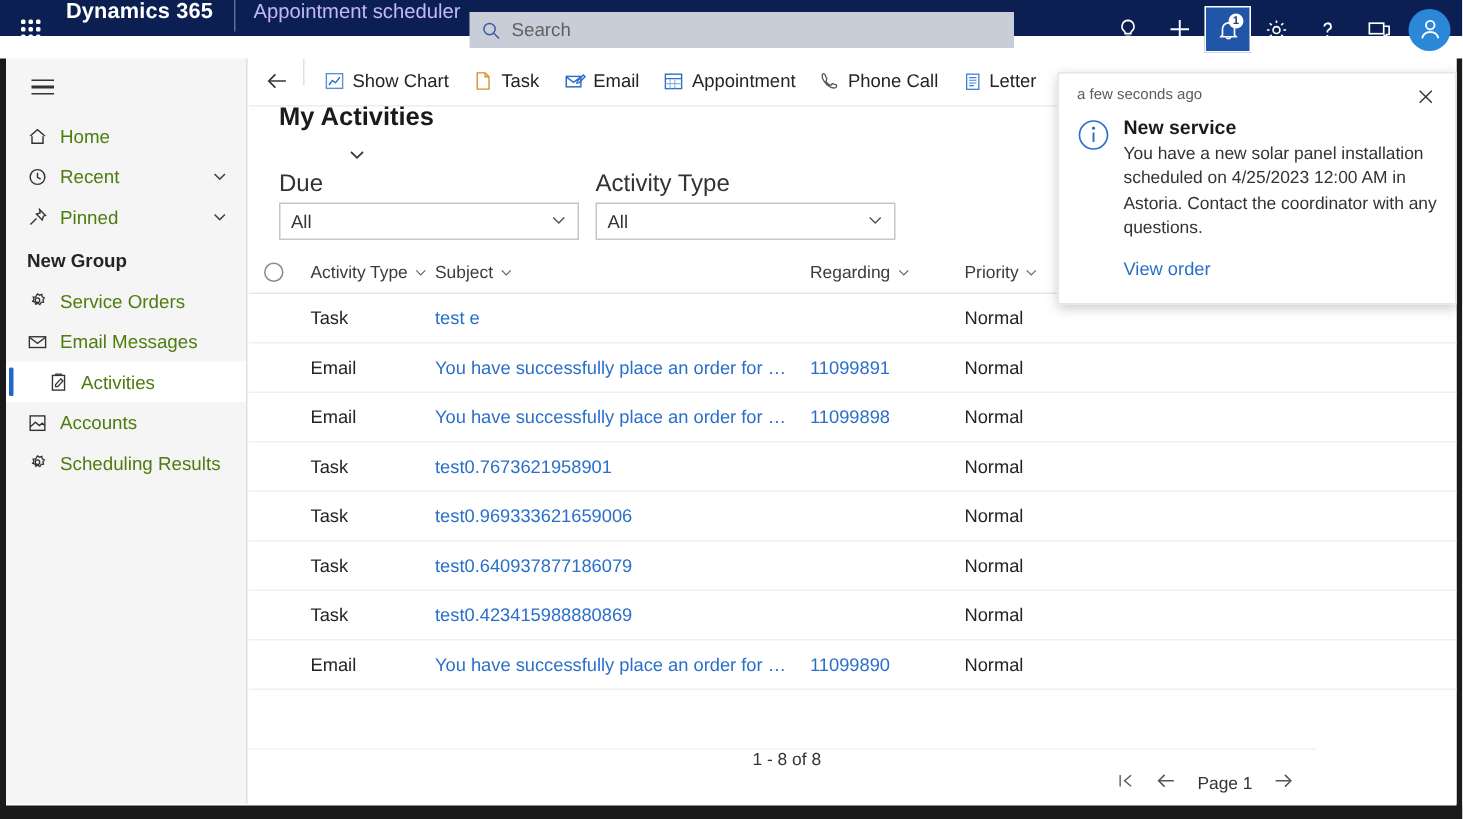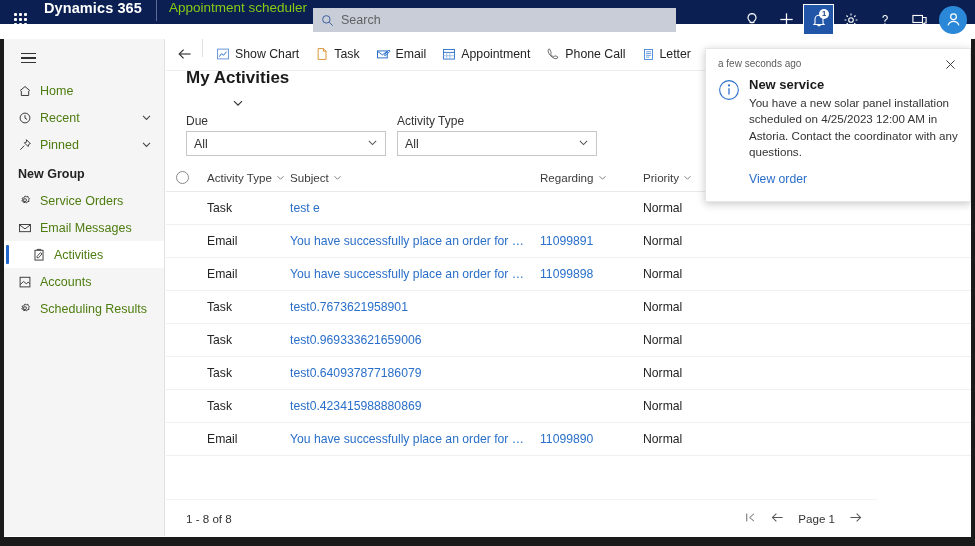--- a/index.html
+++ b/index.html
@@ -40,21 +40,21 @@
   .brand {
     color: #ffffff; font-size: 14.5px; font-weight: bold;
     margin-left: 4px; letter-spacing: .1px;
     cursor: pointer;
   }
   .nav-sep {
     width: 1px; height: 21px; background: #5b6d96;
     margin: 0 12px 0 14px;
   }
   .appname {
-    color: #84cc16; font-size: 13.5px; font-weight: normal;
+    color: #c4b5fd; font-size: 13.5px; font-weight: normal;
     cursor: pointer;
   }
   .searchwrap {
     position: absolute; left: 313px; top: 8px;
     width: 363px; height: 24px;
     background: #c8cdd8;
     display: flex; align-items: center;
     padding: 0 8px;
     cursor: text;
   }
@@ -188,21 +188,21 @@
   .editcols {
     display: flex; align-items: center; gap: 6px;
     font-size: 12.3px; color: #242424; cursor: pointer;
   }
 
   .filters {
     display: flex; gap: 0;
     padding: 4px 0 8px 20px;
   }
   .filtblock { width: 200px; margin-right: 11px; }
-  .filt-label { font-size: 12px; color: #333333; margin-bottom: 3px; }
+  .filt-label { font-size: 16px; color: #333333; margin-bottom: 3px; }
   .filt-select {
     height: 25px; border: 1px solid #c6c6c6; background: #ffffff;
     display: flex; align-items: center;
     padding: 0 7px; font-size: 12.3px; color: #333333;
     cursor: pointer;
   }
   .filt-select .fval { flex: 1; }
 
   
   .gridhead {
@@ -246,21 +246,21 @@
   }
   .cell-plain { color: #242424; }
 
   .gridfooter {
     position: absolute; left: 0; bottom: 0;
     width: 711px; height: 37px;
     display: flex; align-items: center;
     padding: 0 14px 0 20px;
     background: #ffffff;
     border-top: 1px solid #f2f2f2;
-    font-size: 11.6px; color: #333333;
+    font-size: 11.6px; color: #333333; flex-direction: column;
   }
   .pager { margin-left: auto; display: flex; align-items: center; gap: 13px; color: #555555; }
   .pager span, .pager div { cursor: pointer; }
   .pagelabel { font-size: 11.6px; color: #333333; }
 
   
   .toast {
     position: absolute; right: 4px; top: 48px;
     width: 266px;
     background: #ffffff;

